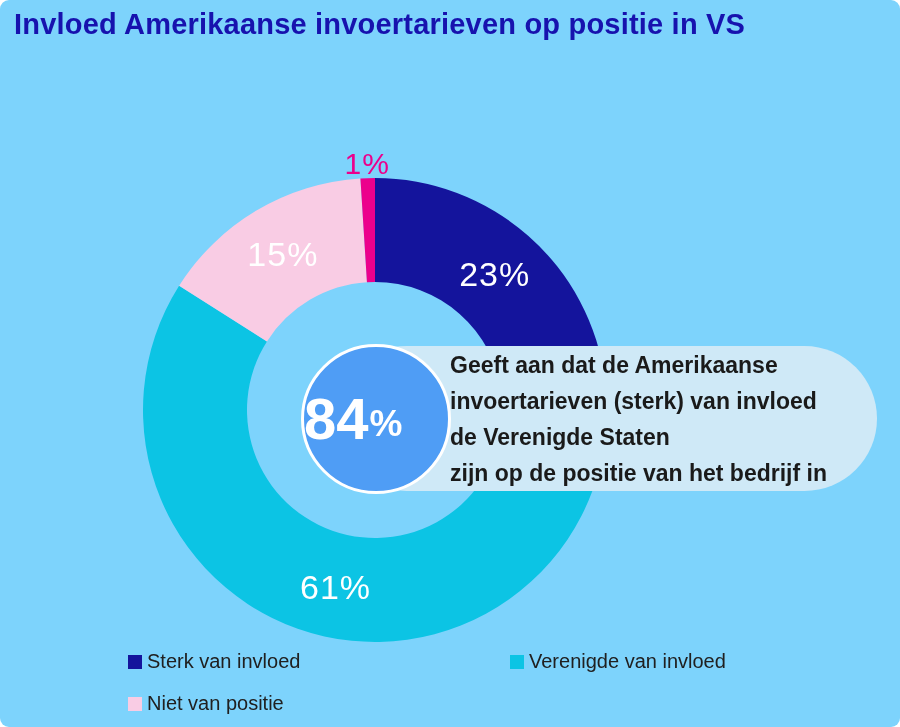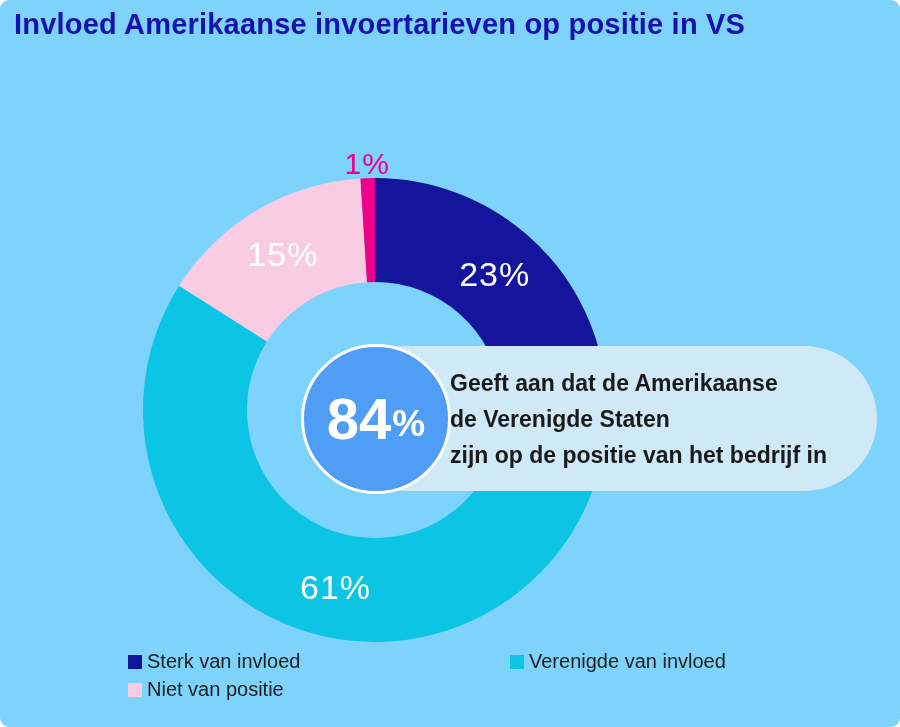--- a/index.html
+++ b/index.html
@@ -23,33 +23,33 @@
     margin-left:116px;
     font-size:23px;font-weight:bold;line-height:36px;color:#1A1A1A;
   }
   .callout-circle{
     position:absolute;left:301px;top:344px;width:150px;height:150px;
     box-sizing:border-box;border:3px solid #ffffff;border-radius:50%;
     background:#4F9DF5;z-index:3;
     display:flex;align-items:baseline;justify-content:center;
   }
   .callout-circle-inner{
-    display:flex;align-items:baseline;justify-content:center;
+    display:flex;align-items:baseline;justify-content:flex-start;
     width:100%;height:100%;align-items:center;
   }
   .callout-value{
     font-size:58px;font-weight:bold;color:#ffffff;line-height:1;
   }
   .callout-percent{
     font-size:37px;font-weight:bold;color:#ffffff;line-height:1;
     margin-left:1px;position:relative;top:4px;
   }
   .legend{
     position:absolute;left:128px;top:650px;z-index:2;
-    display:grid;grid-template-columns:382px auto;row-gap:5px;
+    display:grid;grid-template-columns:382px auto;row-gap:19px;
   }
   .legend-item{display:flex;align-items:center;}
   .legend-swatch{
     width:14px;height:14px;flex:0 0 14px;margin-right:5px;display:inline-block;
   }
   .legend-label{font-size:20px;color:#202020;white-space:nowrap;}
 </style>
 </head>
 <body>
 
@@ -64,20 +64,21 @@
       <path d="M 360.43 178.46 A 232 232 0 0 1 375.00 178.00 L 375.00 282.00 A 128 128 0 0 0 366.96 282.25 Z" fill="#EC008C"></path>
       <text x="494.7" y="274.2" text-anchor="middle" dominant-baseline="central" class="seg-label" font-size="34" fill="#FFFFFF">23%</text>
       <text x="335.5" y="586.6" text-anchor="middle" dominant-baseline="central" class="seg-label" font-size="34" fill="#FFFFFF">61%</text>
       <text x="282.9" y="254.2" text-anchor="middle" dominant-baseline="central" class="seg-label" font-size="34" fill="#FFFFFF">15%</text>
       <text x="367.2" y="163.1" text-anchor="middle" dominant-baseline="central" class="seg-label" font-size="30" fill="#EC008C">1%</text>
     </svg>
 
   <div class="callout-pill">
     <div class="callout-text">
       <div>Geeft aan dat de Amerikaanse</div>
+      <div>invoertarieven (sterk) van invloed</div>
       <div>de Verenigde Staten</div>
       <div>zijn op de positie van het bedrijf in</div>
     </div>
   </div>
 
   <div class="callout-circle">
     <div class="callout-circle-inner">
       <span class="callout-value">84</span>
       <span class="callout-percent">%</span>
     </div>

